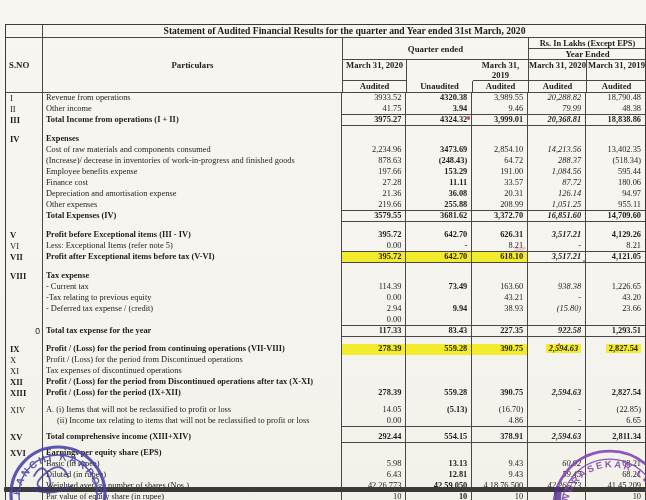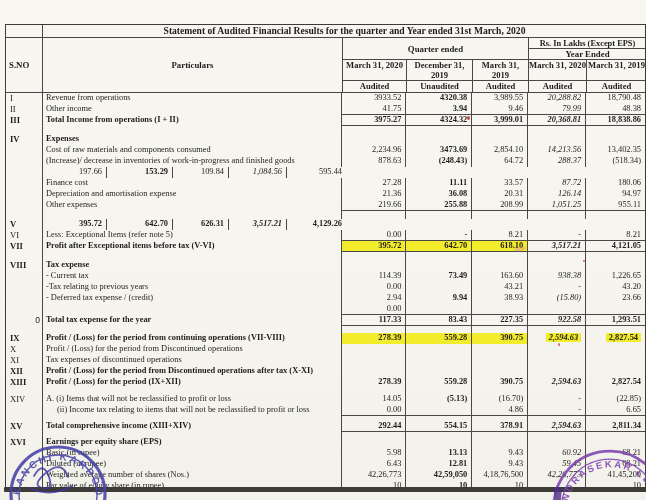--- a/index.html
+++ b/index.html
@@ -81,21 +81,20 @@
     <div class="thead">
       <div class="hc h-corner"></div>
       <div class="hc h-title">Statement of Audited Financial Results for the quarter and Year ended 31st March, 2020</div>
       <div class="hc h-sno">S.NO</div>
       <div class="hc h-part">Particulars</div>
       <div class="hc h-quarter">Quarter ended</div>
       <div class="hc h-rslakhs">Rs. In Lakhs (Except EPS)</div>
       <div class="hc h-year">Year Ended</div>
 
       <div class="hc h-date" style="grid-column:3">March 31, 2020</div>
-      <div class="hc h-date" style="grid-column:4">December 31, 2019</div>
       <div class="hc h-date" style="grid-column:5">March 31, 2019</div>
       <div class="hc h-date" style="grid-column:6">March 31, 2020</div>
       <div class="hc h-date no-r" style="grid-column:7">March 31, 2019</div>
 
       <div class="hc h-aud" style="grid-column:3">Audited</div>
       <div class="hc h-aud" style="grid-column:4">Unaudited</div>
       <div class="hc h-aud" style="grid-column:5">Audited</div>
       <div class="hc h-aud" style="grid-column:6">Audited</div>
       <div class="hc h-aud no-r" style="grid-column:7">Audited</div>
     </div>
@@ -158,23 +157,24 @@
           <div class="cell c-sno"></div>
           <div class="cell c-part">(Increase)/ decrease in inventories of work-in-progress and finished goods</div>
           <div class="cell c-n c-n0">878.63</div>
           <div class="cell c-n c-n1">(248.43)</div>
           <div class="cell c-n c-n2">64.72</div>
           <div class="cell c-n c-n3">288.37</div>
           <div class="cell c-n c-n4">(518.34)</div>
         </div>
         <div class="row">
           <div class="cell c-sno"></div>
+          <div class="cell c-part">Employee benefits expense</div>
           <div class="cell c-n c-n0">197.66</div>
           <div class="cell c-n c-n1">153.29</div>
-          <div class="cell c-n c-n2">109.84</div>
+          <div class="cell c-n c-n2">191.00</div>
           <div class="cell c-n c-n3">1,084.56</div>
           <div class="cell c-n c-n4">595.44</div>
         </div>
         <div class="row">
           <div class="cell c-sno"></div>
           <div class="cell c-part">Finance cost</div>
           <div class="cell c-n c-n0">27.28</div>
           <div class="cell c-n c-n1">11.11</div>
           <div class="cell c-n c-n2">33.57</div>
           <div class="cell c-n c-n3">87.72</div>
@@ -191,31 +191,41 @@
         </div>
         <div class="row la">
           <div class="cell c-sno"></div>
           <div class="cell c-part">Other expenses</div>
           <div class="cell c-n c-n0">219.66</div>
           <div class="cell c-n c-n1">255.88</div>
           <div class="cell c-n c-n2">208.99</div>
           <div class="cell c-n c-n3">1,051.25</div>
           <div class="cell c-n c-n4">955.11</div>
         </div>
+        <div class="row bold la">
+          <div class="cell c-sno"></div>
+          <div class="cell c-part">Total Expenses (IV)</div>
+          <div class="cell c-n c-n0">3579.55</div>
+          <div class="cell c-n c-n1">3681.62</div>
+          <div class="cell c-n c-n2">3,372.70</div>
+          <div class="cell c-n c-n3">16,851.60</div>
+          <div class="cell c-n c-n4">14,709.60</div>
+        </div>
         <div class="row" style="height: 8px;">
           <div class="cell c-sno"></div>
           <div class="cell c-part"></div>
           <div class="cell c-n c-n0"></div>
           <div class="cell c-n c-n1"></div>
           <div class="cell c-n c-n2"></div>
           <div class="cell c-n c-n3"></div>
           <div class="cell c-n c-n4"></div>
         </div>
         <div class="row bold">
           <div class="cell c-sno">V</div>
+          <div class="cell c-part">Profit before Exceptional items (III - IV)</div>
           <div class="cell c-n c-n0">395.72</div>
           <div class="cell c-n c-n1">642.70</div>
           <div class="cell c-n c-n2">626.31</div>
           <div class="cell c-n c-n3">3,517.21</div>
           <div class="cell c-n c-n4">4,129.26</div>
         </div>
         <div class="row la">
           <div class="cell c-sno">VI</div>
           <div class="cell c-part">Less: Exceptional Items (refer note 5)</div>
           <div class="cell c-n c-n0">0.00</div>
@@ -255,21 +265,21 @@
           <div class="cell c-sno"></div>
           <div class="cell c-part">- Current tax</div>
           <div class="cell c-n c-n0">114.39</div>
           <div class="cell c-n c-n1">73.49</div>
           <div class="cell c-n c-n2">163.60</div>
           <div class="cell c-n c-n3">938.38</div>
           <div class="cell c-n c-n4">1,226.65</div>
         </div>
         <div class="row">
           <div class="cell c-sno"></div>
-          <div class="cell c-part">-Tax relating to previous years</div>
+          <div class="cell c-part">-Tax relating to previous equity</div>
           <div class="cell c-n c-n0">0.00</div>
           <div class="cell c-n c-n1"></div>
           <div class="cell c-n c-n2">43.21</div>
           <div class="cell c-n c-n3">-</div>
           <div class="cell c-n c-n4">43.20</div>
         </div>
         <div class="row">
           <div class="cell c-sno"></div>
           <div class="cell c-part">- Deferred tax expense / (credit)</div>
           <div class="cell c-n c-n0">2.94</div>

